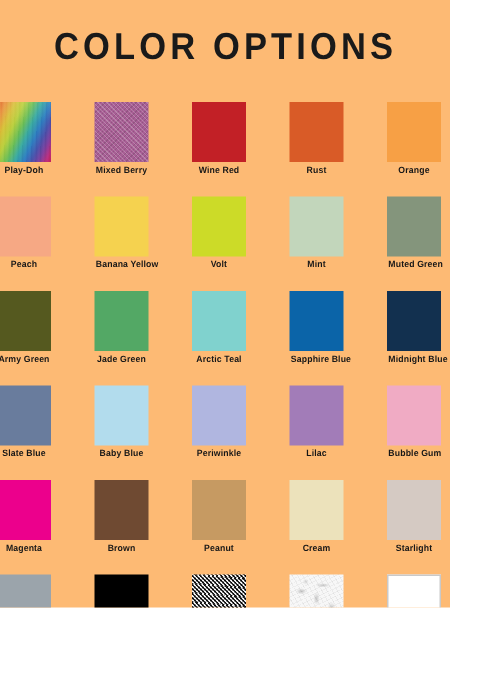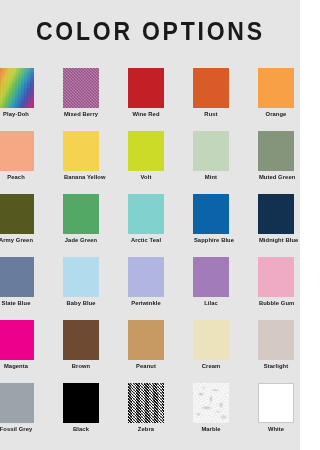--- a/index.html
+++ b/index.html
@@ -11,22 +11,22 @@
     width: 300px;
     height: 450px;
     overflow: hidden;
     font-family: "Liberation Sans", sans-serif;
     -webkit-font-smoothing: antialiased;
   }
 
   #sheet {
     position: relative;
     width: 300px;
-    height: 450px;
-    background: #e5e5e5;
+    height: 405px;
+    background: #fdba74;
     overflow: hidden;
   }
 
   
   #title-block {
     position: absolute;
     top: 0;
     left: 0;
     width: 300px;
     height: 62px;

